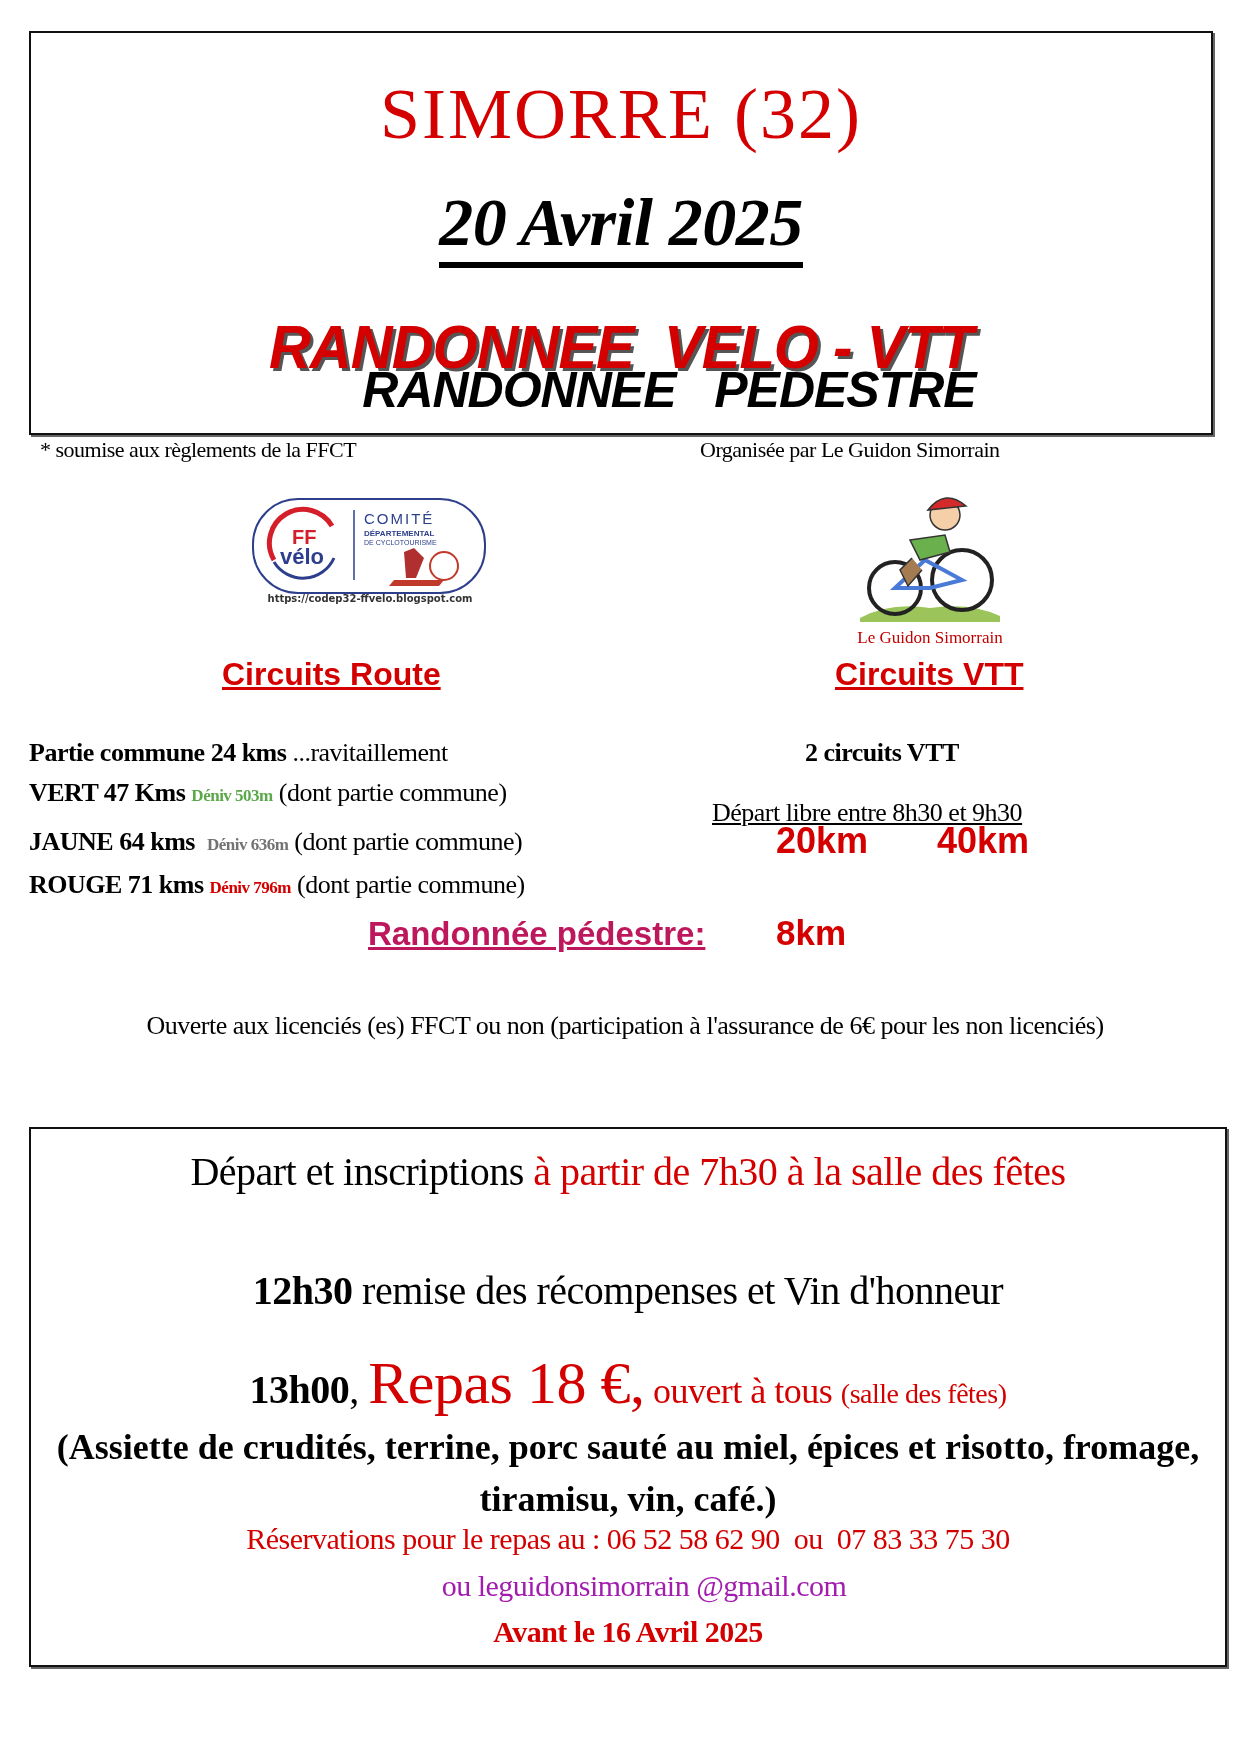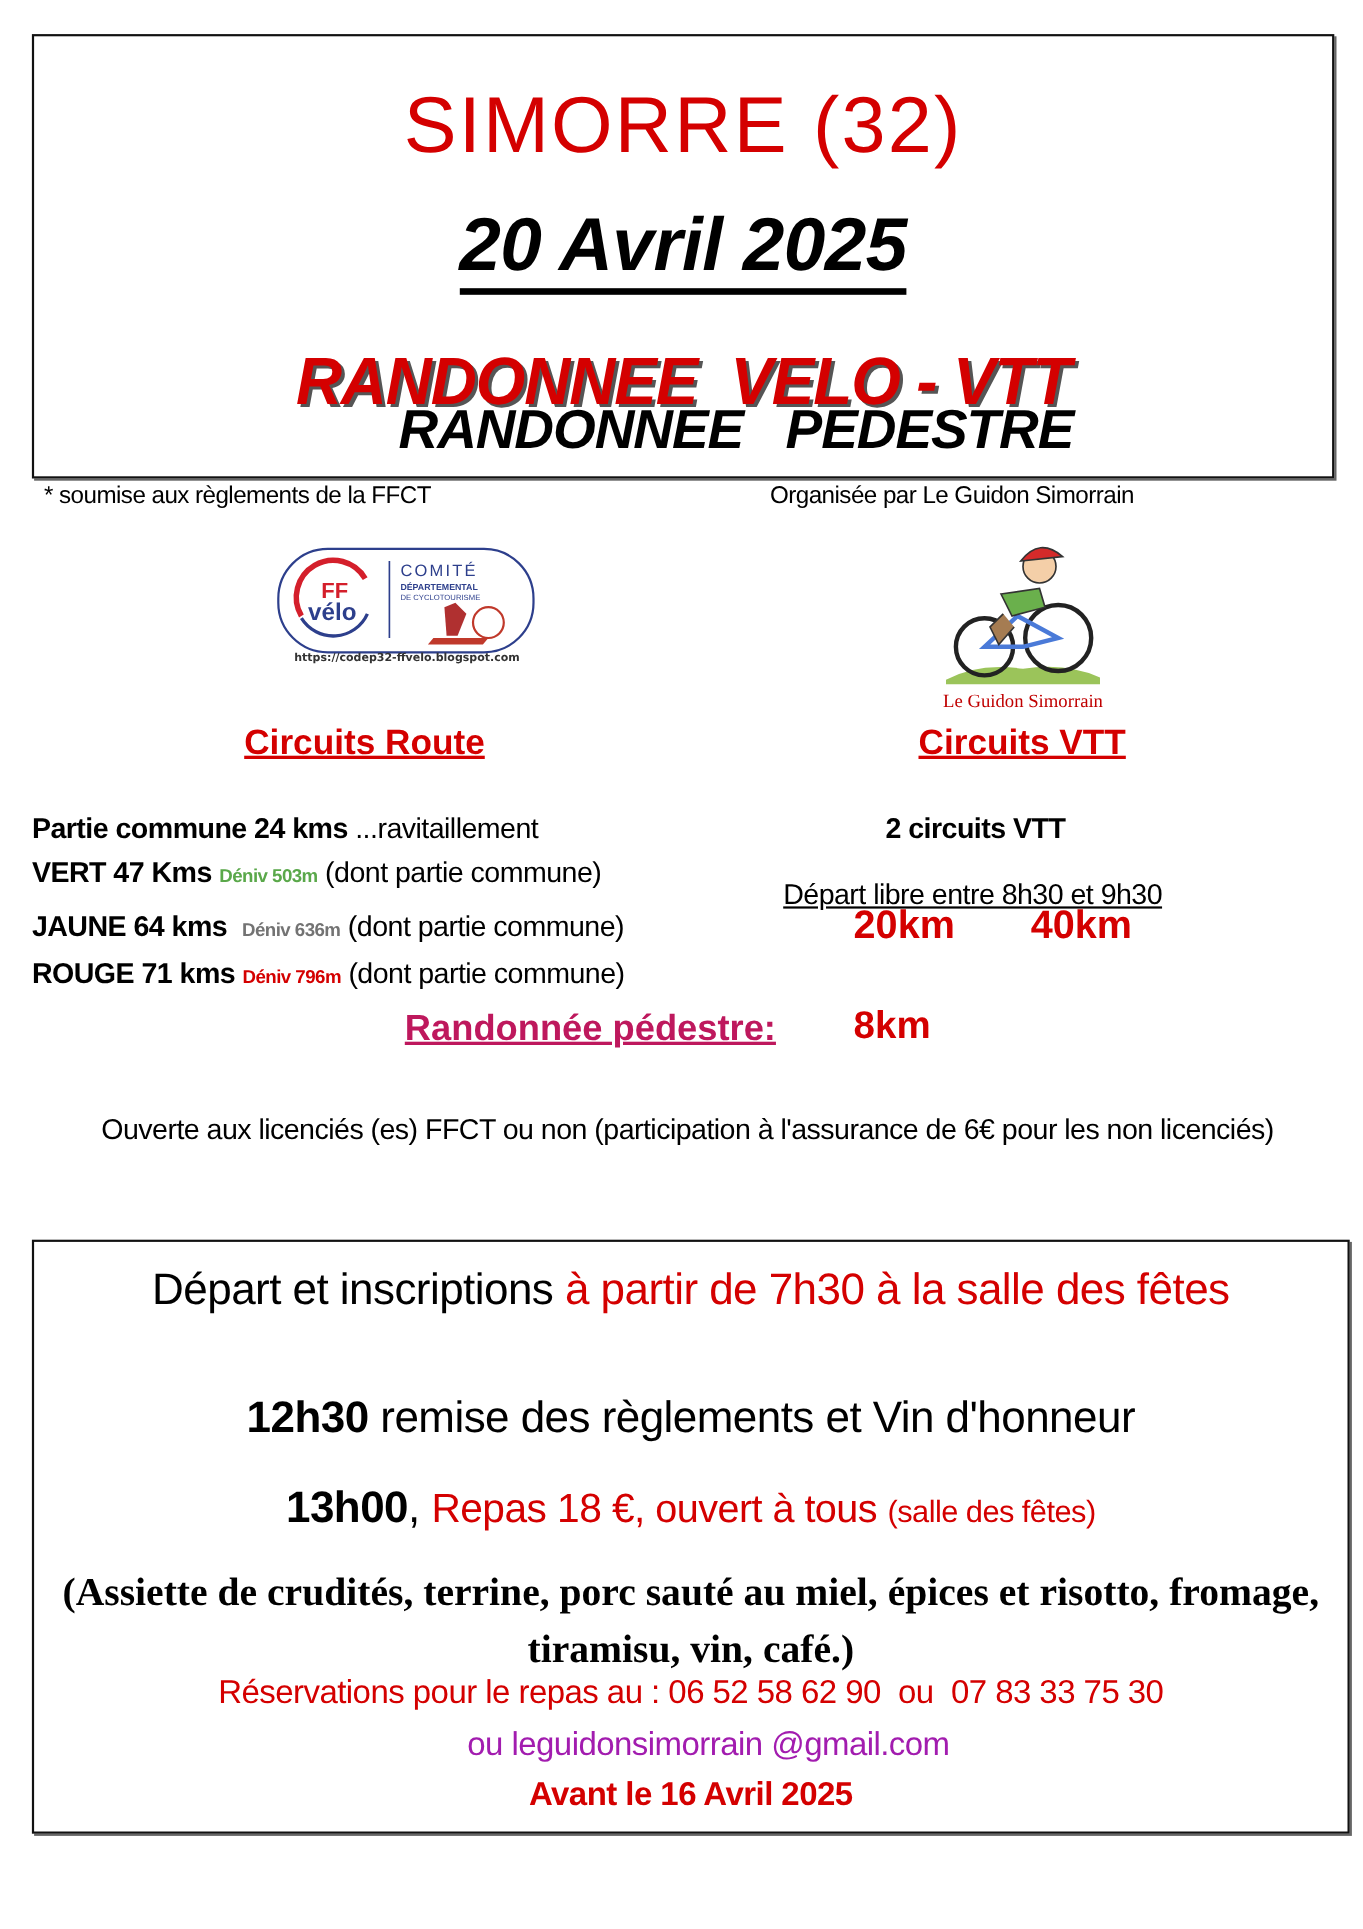--- a/index.html
+++ b/index.html
@@ -6,21 +6,21 @@
   body { width:1239px; height:1754px; position:relative; overflow:hidden;
          font-family:"DejaVu Sans", sans-serif; color:#000; }
   .abs { position:absolute; }
   .center { text-align:center; }
   .red { color:#d40000; }
   .box { position:absolute; background:#fff; border:2px solid #111;
          box-shadow: 2px 2px 0 #666; }
   #top-box { left:29px; top:31px; width:1180px; height:400px; }
   #bottom-box { left:29px; top:1127px; width:1194px; height:536px; }
 
-  .comic { font-family:Liberation Sans, sans-serif; letter-spacing:-0.5px; }
+  .comic { font-family:Liberation Serif, serif; letter-spacing:-0.5px; }
   .impact { font-family:"Liberation Sans", sans-serif; font-weight:bold; font-style:italic; }
 
   #title-city { top:40px; left:0; width:100%; font-size:72px; color:#d40000; letter-spacing:2px; }
   #title-date { top:150px; left:0; width:100%; font-size:68px; font-weight:bold; font-style:italic; }
   #title-date span { border-bottom:6px solid #000; padding-bottom:2px; }
   #title-ride { top:280px; left:0; width:100%; font-size:58px; color:#d40000;
                 text-shadow: 3px 3px 0 #555; letter-spacing:-1px; transform:scaleY(1.05); }
   #title-walk { top:362px; left:0; width:100%; font-size:50px; color:#000; letter-spacing:-1px; }
 
   .small-note { font-size:22px; top:437px; }
@@ -59,21 +59,21 @@
   #pedestre-km { left:776px; top:913px; font-family:"Liberation Sans", sans-serif; font-weight:bold;
                  font-size:35px; color:#d40000; }
 
   #open-text { left:40px; top:1005px; width:1170px; font-size:26px; line-height:42px; }
 
   .bline { left:0; width:100%; }
   #b-depart { top:12px; font-size:40px; line-height:62px; }
   #b-remise { top:138px; font-size:40px; }
   #b-remise b { font-weight:bold; }
   #b-repas { top:220px; font-size:40px; white-space:nowrap; }
-  #b-repas .big { font-size:37px; }
+  #b-repas .big { font-size:60px; }
   #b-repas .med { font-size:36px; }
   #b-repas .sm { font-size:28px; }
   #b-menu { top:292px; font-family:"Liberation Serif", serif; font-weight:bold; font-size:36px; line-height:52px; }
   #b-resa { top:393px; font-size:30px; color:#d40000; }
   #b-mail { top:440px; font-size:30px; color:#a21caf;margin-left:16px; }
   #b-avant { top:486px; font-size:30px; color:#d40000; font-weight:bold; }
 </style>
 </head>
 <body>
 
@@ -132,19 +132,19 @@
 <div id="vtt-20" class="abs vtt-km">20km</div>
 <div id="vtt-40" class="abs vtt-km">40km</div>
 
 <div id="pedestre-label" class="abs">Randonnée pédestre:</div>
 <div id="pedestre-km" class="abs">8km</div>
 
 <div id="open-text" class="abs center comic">Ouverte aux licenciés (es) FFCT  ou non (participation à l'assurance de 6€ pour les non licenciés)</div>
 
 <div id="bottom-box" class="box">
   <div id="b-depart" class="abs bline center comic"><span>Départ et inscriptions </span><span class="red">à partir de 7h30 à la salle des fêtes</span></div>
-  <div id="b-remise" class="abs bline center comic"><b>12h30</b><span> remise des règlements et Vin d'honneur</span></div>
+  <div id="b-remise" class="abs bline center comic"><b>12h30</b><span> remise des récompenses et Vin d'honneur</span></div>
   <div id="b-repas" class="abs bline center comic"><b>13h00</b><span>, </span><span class="red big">Repas 18 €,</span><span class="red med"> ouvert à tous </span><span class="red sm"> (salle des fêtes)</span></div>
   <div id="b-menu" class="abs bline center">(Assiette de crudités, terrine, porc sauté au miel, épices et risotto, fromage, tiramisu, vin, café.)</div>
   <div id="b-resa" class="abs bline center comic" style="white-space:pre;">Réservations pour le repas au : 06 52 58 62 90  ou  07 83 33 75 30</div>
   <div id="b-mail" class="abs bline center comic">ou leguidonsimorrain @gmail.com</div>
   <div id="b-avant" class="abs bline center comic">Avant le 16 Avril 2025</div>
 </div>
 
 </body></html>

